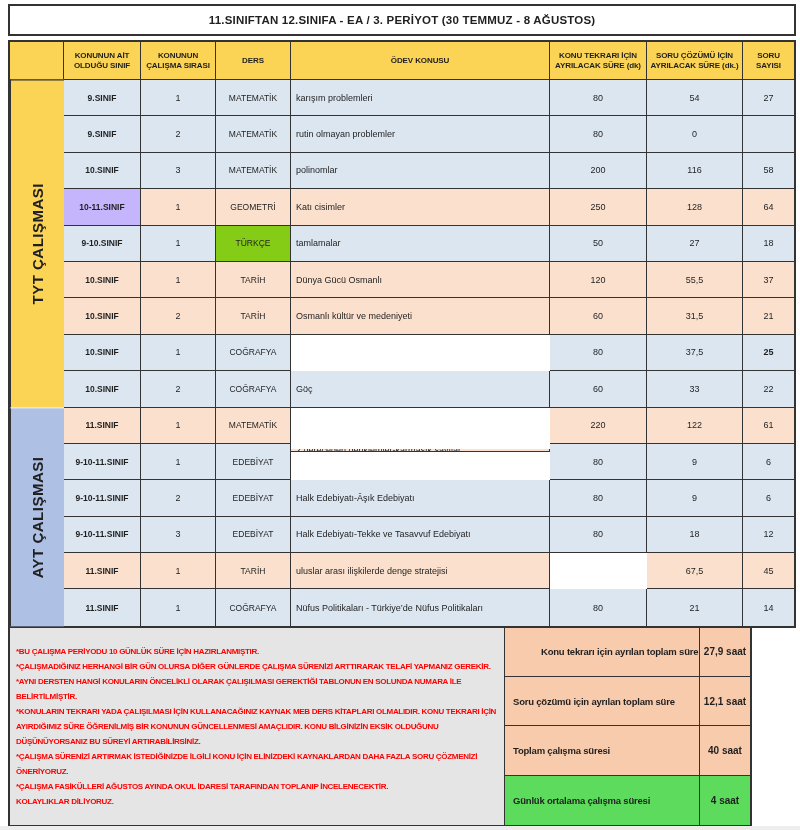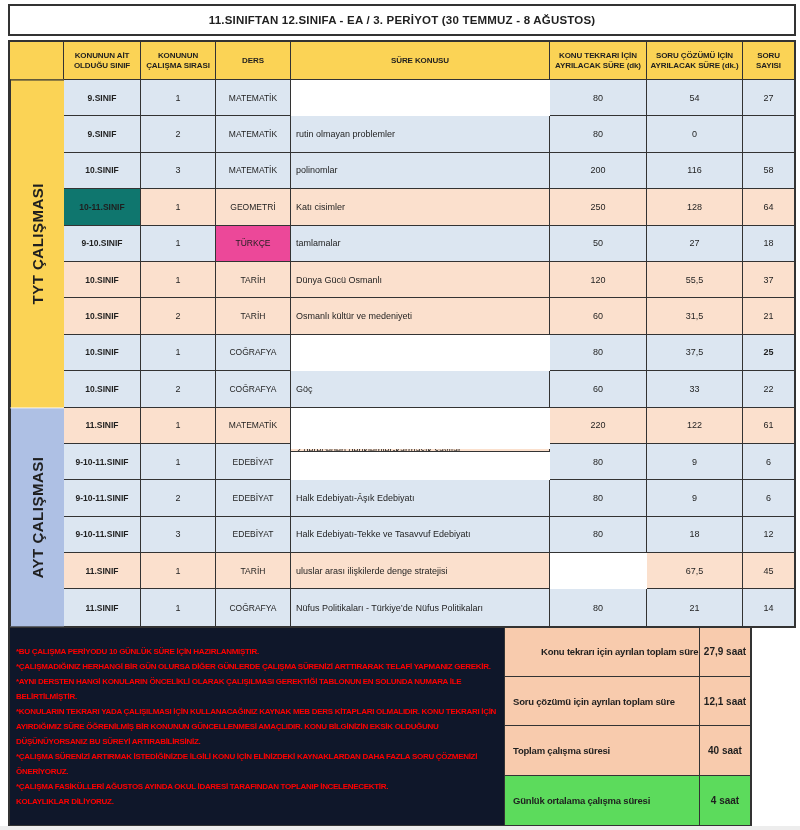--- a/index.html
+++ b/index.html
@@ -35,21 +35,21 @@
   .c-konu{justify-content:flex-start;text-align:left;font-size:9px;padding-left:5px;}
   .c-num{font-size:9px;}
   .c-section{
     font-weight:bold;font-size:15px;letter-spacing:.5px;
     writing-mode:vertical-rl;transform:rotate(180deg);
   }
   .bottom{display:flex;width:788px;}
   .notes{
     box-sizing:border-box;width:497px;height:199px;
     border-left:2px solid #333;border-bottom:2px solid #333;border-right:1px solid #333;
-    padding:16px 5px 0 6px;background:#0f172a;
+    padding:16px 5px 0 6px;background:#e5e5e5;
   }
   .note-line{
     font-weight:bold;font-size:8px;line-height:15px;letter-spacing:-0.3px;
     white-space:normal;
   }
   .summary{
     box-sizing:border-box;width:247px;height:199px;
     border-right:2px solid #333;border-bottom:2px solid #333;
     display:grid;grid-template-columns:1fr 51px;grid-template-rows:repeat(4,1fr);
   }
@@ -65,55 +65,56 @@
 <body>
 
 <div class="sheet">
   <div class="title-bar">11.SINIFTAN 12.SINIFA - EA / 3. PERİYOT (30 TEMMUZ - 8 AĞUSTOS)</div>
   <div class="vgap"></div>
   <div class="grid" id="grid">
       <div class="cell c-head" style="grid-area: 1 / 1; background: rgb(251, 211, 85);"></div>
       <div class="cell c-head" style="grid-area: 1 / 2; background: rgb(251, 211, 85);">KONUNUN AİT OLDUĞU SINIF</div>
       <div class="cell c-head" style="grid-area: 1 / 3; background: rgb(251, 211, 85);">KONUNUN ÇALIŞMA SIRASI</div>
       <div class="cell c-head" style="grid-area: 1 / 4; background: rgb(251, 211, 85); text-align: center;">DERS</div>
-      <div class="cell c-head" style="grid-area: 1 / 5; background: rgb(251, 211, 85);">SÜRE KONUSU</div>
+      <div class="cell c-head" style="grid-area: 1 / 5; background: rgb(251, 211, 85);">ÖDEV KONUSU</div>
       <div class="cell c-head" style="grid-area: 1 / 6; background: rgb(251, 211, 85);">KONU TEKRARI İÇİN AYRILACAK SÜRE (dk)</div>
       <div class="cell c-head" style="grid-area: 1 / 7; background: rgb(251, 211, 85);">SORU ÇÖZÜMÜ İÇİN AYRILACAK SÜRE (dk.)</div>
       <div class="cell c-head last-col" style="grid-area: 1 / 8; background: rgb(251, 211, 85);">SORU SAYISI</div>
       <div class="cell c-section" style="grid-area: 2 / 1 / span 9; background: rgb(251, 211, 85);">TYT ÇALIŞMASI</div>
       <div class="cell c-sinif" style="grid-area: 2 / 2; background: rgb(220, 230, 241);">9.SINIF</div>
       <div class="cell c-sira" style="grid-area: 2 / 3; background: rgb(220, 230, 241);">1</div>
       <div class="cell c-ders" style="grid-area: 2 / 4; background: rgb(220, 230, 241);">MATEMATİK</div>
+      <div class="cell c-konu" style="grid-area: 2 / 5; background: rgb(220, 230, 241);">karışım problemleri</div>
       <div class="cell c-num" style="grid-area: 2 / 6; background: rgb(220, 230, 241);">80</div>
       <div class="cell c-num" style="grid-area: 2 / 7; background: rgb(220, 230, 241);">54</div>
       <div class="cell c-num last-col" style="grid-area: 2 / 8; background: rgb(220, 230, 241);">27</div>
       <div class="cell c-sinif" style="grid-area: 3 / 2; background: rgb(220, 230, 241);">9.SINIF</div>
       <div class="cell c-sira" style="grid-area: 3 / 3; background: rgb(220, 230, 241);">2</div>
       <div class="cell c-ders" style="grid-area: 3 / 4; background: rgb(220, 230, 241);">MATEMATİK</div>
       <div class="cell c-konu" style="grid-area: 3 / 5; background: rgb(220, 230, 241);">rutin olmayan problemler</div>
       <div class="cell c-num" style="grid-area: 3 / 6; background: rgb(220, 230, 241);">80</div>
       <div class="cell c-num" style="grid-area: 3 / 7; background: rgb(220, 230, 241);">0</div>
       <div class="cell c-num last-col" style="grid-area: 3 / 8; background: rgb(220, 230, 241);"></div>
       <div class="cell c-sinif" style="grid-area: 4 / 2; background: rgb(220, 230, 241);">10.SINIF</div>
       <div class="cell c-sira" style="grid-area: 4 / 3; background: rgb(220, 230, 241);">3</div>
       <div class="cell c-ders" style="grid-area: 4 / 4; background: rgb(220, 230, 241);">MATEMATİK</div>
       <div class="cell c-konu" style="grid-area: 4 / 5; background: rgb(220, 230, 241);">polinomlar</div>
       <div class="cell c-num" style="grid-area: 4 / 6; background: rgb(220, 230, 241);">200</div>
       <div class="cell c-num" style="grid-area: 4 / 7; background: rgb(220, 230, 241);">116</div>
       <div class="cell c-num last-col" style="grid-area: 4 / 8; background: rgb(220, 230, 241);">58</div>
-      <div class="cell c-sinif" style="grid-area: 5 / 2; background: #0f766e;">10-11.SINIF</div>
+      <div class="cell c-sinif" style="grid-area: 5 / 2; background: #c4b5fd;">10-11.SINIF</div>
       <div class="cell c-sira" style="grid-area: 5 / 3; background: rgb(251, 224, 205);">1</div>
       <div class="cell c-ders" style="grid-area: 5 / 4; background: rgb(251, 224, 205);">GEOMETRİ</div>
       <div class="cell c-konu" style="grid-area: 5 / 5; background: rgb(251, 224, 205);">Katı cisimler</div>
       <div class="cell c-num" style="grid-area: 5 / 6; background: rgb(251, 224, 205);">250</div>
       <div class="cell c-num" style="grid-area: 5 / 7; background: rgb(251, 224, 205);">128</div>
       <div class="cell c-num last-col" style="grid-area: 5 / 8; background: rgb(251, 224, 205);">64</div>
       <div class="cell c-sinif" style="grid-area: 6 / 2; background: rgb(220, 230, 241);">9-10.SINIF</div>
       <div class="cell c-sira" style="grid-area: 6 / 3; background: rgb(220, 230, 241);">1</div>
-      <div class="cell c-ders" style="grid-area: 6 / 4; background: #ec4899;">TÜRKÇE</div>
+      <div class="cell c-ders" style="grid-area: 6 / 4; background: #84cc16;">TÜRKÇE</div>
       <div class="cell c-konu" style="grid-area: 6 / 5; background: rgb(220, 230, 241);">tamlamalar</div>
       <div class="cell c-num" style="grid-area: 6 / 6; background: rgb(220, 230, 241);">50</div>
       <div class="cell c-num" style="grid-area: 6 / 7; background: rgb(220, 230, 241);">27</div>
       <div class="cell c-num last-col" style="grid-area: 6 / 8; background: rgb(220, 230, 241);">18</div>
       <div class="cell c-sinif" style="grid-area: 7 / 2; background: rgb(251, 224, 205);">10.SINIF</div>
       <div class="cell c-sira" style="grid-area: 7 / 3; background: rgb(251, 224, 205);">1</div>
       <div class="cell c-ders" style="grid-area: 7 / 4; background: rgb(251, 224, 205);">TARİH</div>
       <div class="cell c-konu" style="grid-area: 7 / 5; background: rgb(251, 224, 205);">Dünya Gücü Osmanlı</div>
       <div class="cell c-num" style="grid-area: 7 / 6; background: rgb(251, 224, 205);">120</div>
       <div class="cell c-num" style="grid-area: 7 / 7; background: rgb(251, 224, 205);">55,5</div>

